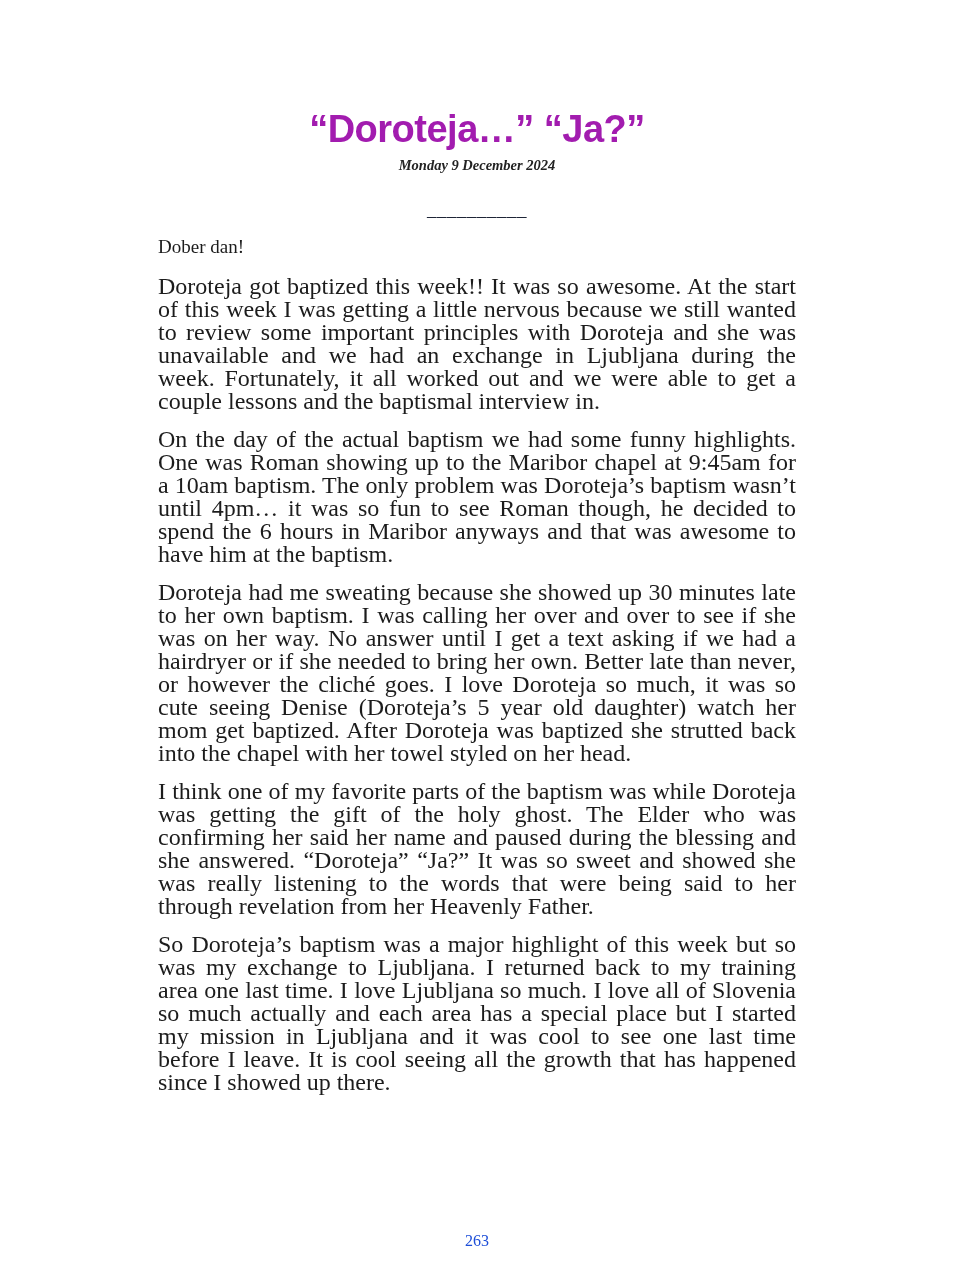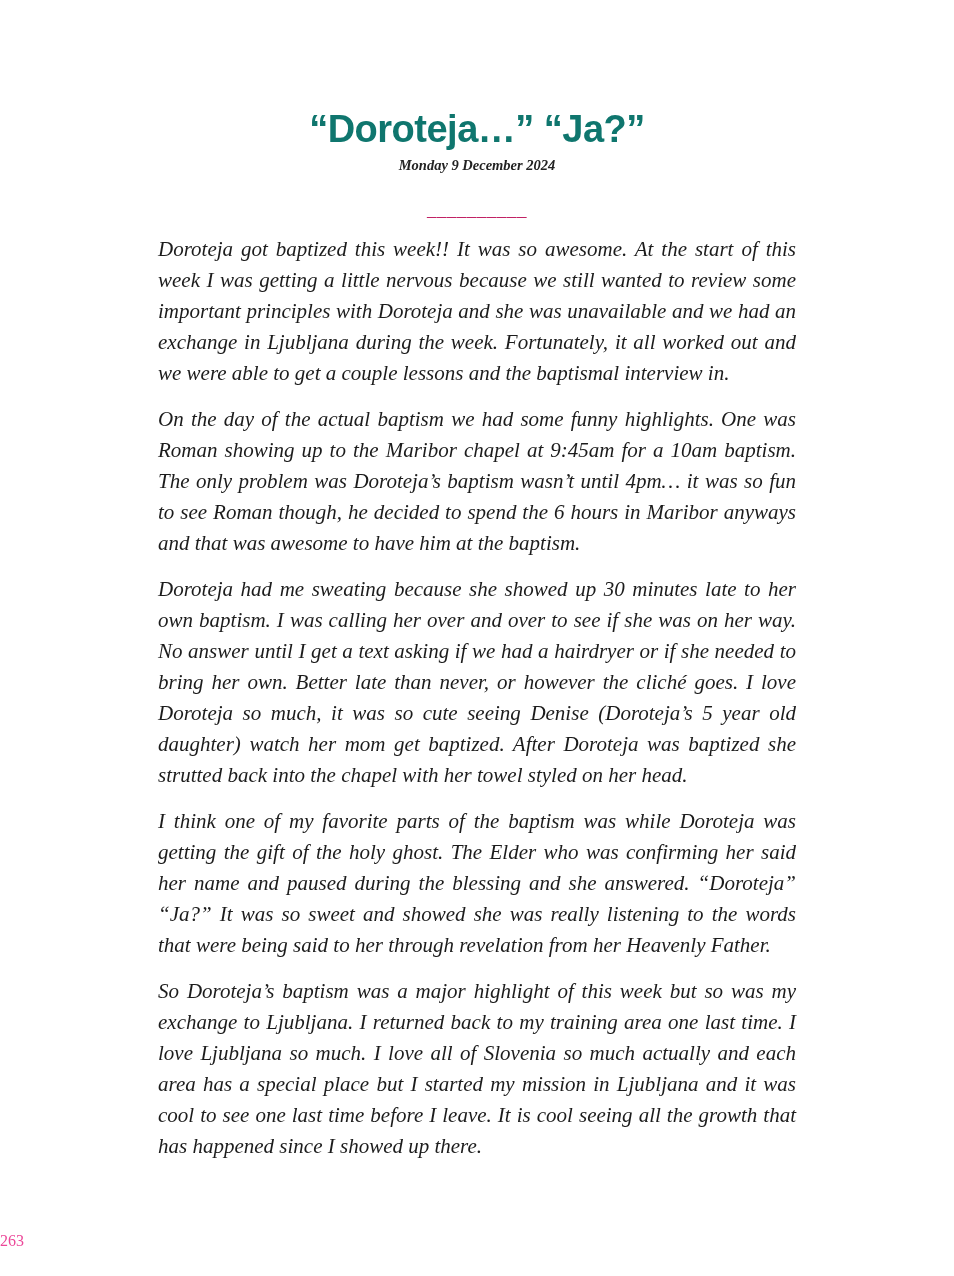--- a/index.html
+++ b/index.html
@@ -18,68 +18,69 @@
     color: #1c1c1c;
     overflow: hidden;
   }
   .doc-title {
     font-family: "Liberation Sans", sans-serif;
     font-weight: 700;
     font-size: 38px;
     line-height: 46px;
     text-align: center;
     margin: 0;
-    color: #0f766e;
+    color: #a21caf;
     letter-spacing: -0.5px;
   }
   .doc-date {
     text-align: center;
     font-style: italic;
     font-size: 14.5px;
     line-height: 18px;
     margin-top: 4px;
     color: #222222;
     font-weight: bold;
   }
   .divider {
     text-align: center;
     font-size: 19px;
     line-height: 19px;
     margin-top: 26px;
-    color: #be185d;
+    color: #0f172a;
     letter-spacing: 0.5px;
     user-select: none;
   }
   .greeting {
     font-size: 19px;
     line-height: 27px;
     margin-top: 14px;
   }
   .body-para {
-    font-size: 21px;
-    line-height: 31px;
+    font-size: 24px;
+    line-height: 23px;
     text-align: justify;
     margin: 15px 0 0 0;
-    font-style: italic;
   }
   .page-number {
     position: absolute;
     left: 0;
     right: 0;
     bottom: 26px;
+    text-align: center;
     font-size: 16px;
-    color: #ec4899;
+    color: #1d4ed8;
   }
 </style>
 </head>
 <body>
 
 <div class="page">
   <h1 class="doc-title">“Doroteja…” “Ja?”</h1>
   <div class="doc-date">Monday 9 December 2024</div>
   <div class="divider">__________</div>
+  <div class="greeting">Dober dan!</div>
   <p class="body-para">Doroteja got baptized this week!! It was so awesome. At the start of this week I was getting a little nervous because we still wanted to review some important principles with Doroteja and she was unavailable and we had an exchange in Ljubljana during the week. Fortunately, it all worked out and we were able to get a couple lessons and the baptismal interview in.</p>
   <p class="body-para">On the day of the actual baptism we had some funny highlights. One was Roman showing up to the Maribor chapel at 9:45am for a 10am baptism. The only problem was Doroteja’s baptism wasn’t until 4pm… it was so fun to see Roman though, he decided to spend the 6 hours in Maribor anyways and that was awesome to have him at the baptism.</p>
   <p class="body-para">Doroteja had me sweating because she showed up 30 minutes late to her own baptism. I was calling her over and over to see if she was on her way. No answer until I get a text asking if we had a hairdryer or if she needed to bring her own. Better late than never, or however the cliché goes. I love Doroteja so much, it was so cute seeing Denise (Doroteja’s 5 year old daughter) watch her mom get baptized. After Doroteja was baptized she strutted back into the chapel with her towel styled on her head.</p>
   <p class="body-para">I think one of my favorite parts of the baptism was while Doroteja was getting the gift of the holy ghost. The Elder who was confirming her said her name and paused during the blessing and she answered. “Doroteja” “Ja?” It was so sweet and showed she was really listening to the words that were being said to her through revelation from her Heavenly Father.</p>
   <p class="body-para">So Doroteja’s baptism was a major highlight of this week but so was my exchange to Ljubljana. I returned back to my training area one last time. I love Ljubljana so much. I love all of Slovenia so much actually and each area has a special place but I started my mission in Ljubljana and it was cool to see one last time before I leave. It is cool seeing all the growth that has happened since I showed up there.</p>
   <div class="page-number">263</div>
 </div>
 
 </body></html>

